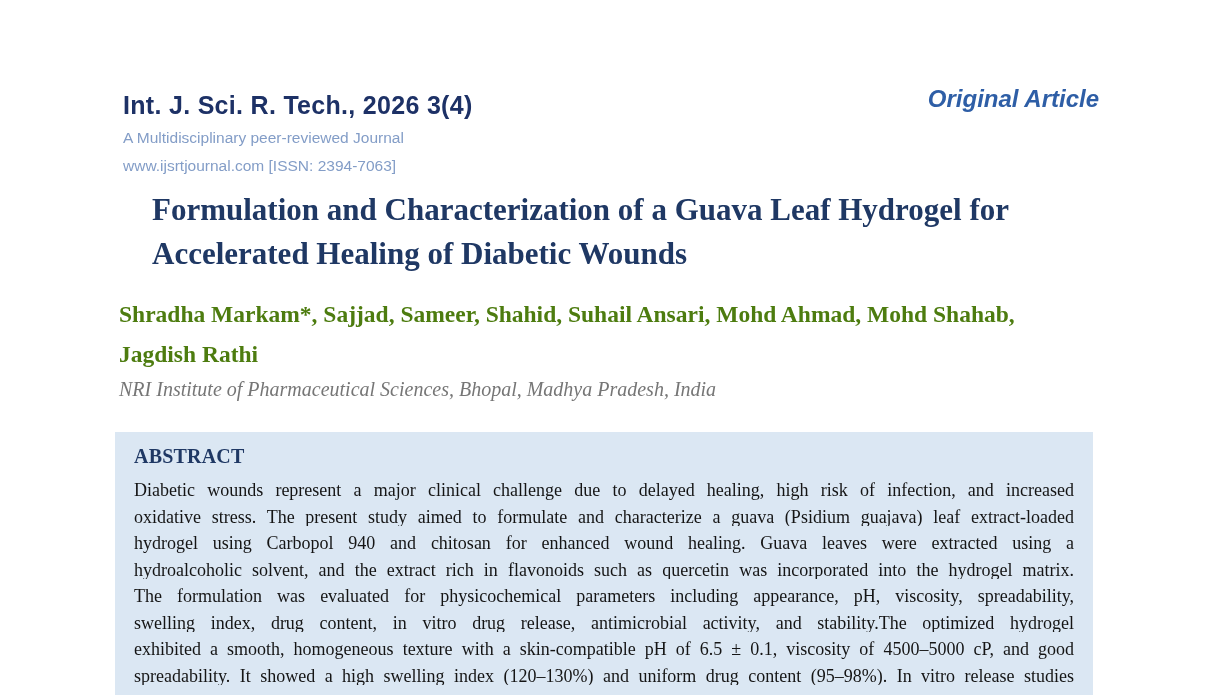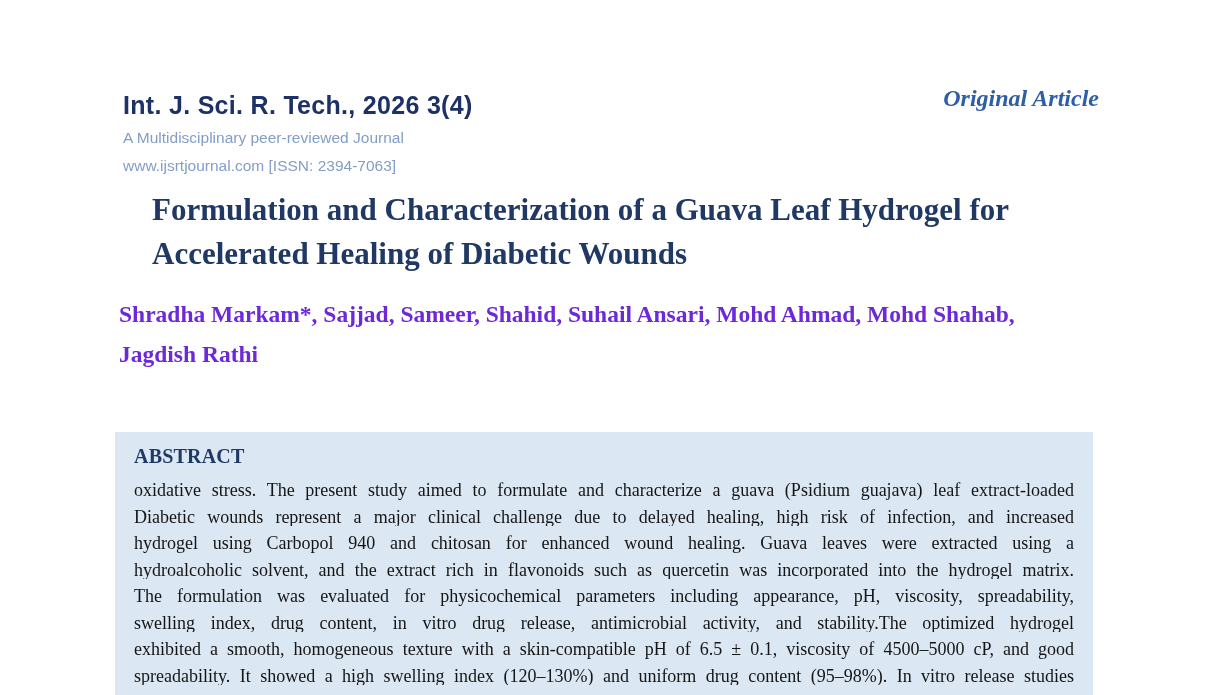--- a/index.html
+++ b/index.html
@@ -31,21 +31,21 @@
   }
   .journal-url {
     font-family: "Liberation Sans", sans-serif;
     font-size: 15.5px;
     line-height: 20px;
     color: #839dc7;
   }
   .article-type {
     position: absolute;
     right: 125px; top: 73px;
-    font-family: Liberation Serif, serif;
+    font-family: Liberation Sans, sans-serif;
     font-style: italic;
     font-weight: 700;
     font-size: 24px;
     color: #2e5ea6;
   }
 
   
   .paper-title {
     position: absolute; left: 107px; top: 176px;
     width: 930px;
@@ -54,21 +54,21 @@
     line-height: 43.5px;
     color: #1f3864;
     margin-left: 33px;
   }
   .authors {
     position: absolute; left: 107px; top: 282px;
     width: 930px;
     font-weight: 700;
     font-size: 23.5px;
     line-height: 40px;
-    color: #6d28d9;
+    color: #4d7c0f;
   }
   .affiliation {
     position: absolute; left: 107px; top: 364px;
     width: 960px;
     font-style: italic;
     font-size: 20px;
     line-height: 26px;
     color: #767676;
   }
 
@@ -106,25 +106,26 @@
     <div class="journal-sub">A Multidisciplinary peer-reviewed Journal</div>
     <div class="journal-url">www.ijsrtjournal.com [ISSN: 2394-7063]</div>
   </div>
 
   <div class="article-type">Original Article</div>
 
   <h1 class="paper-title">Formulation and Characterization of a Guava Leaf Hydrogel for Accelerated Healing of Diabetic Wounds</h1>
 
   <div class="authors">Shradha Markam*, Sajjad, Sameer, Shahid, Suhail Ansari, Mohd Ahmad, Mohd Shahab, Jagdish Rathi</div>
 
+  <div class="affiliation">NRI Institute of Pharmaceutical Sciences, Bhopal, Madhya Pradesh, India</div>
 
   <div class="abstract-box">
     <div class="abstract-heading">ABSTRACT</div>
+    <div class="abstract-line">Diabetic wounds represent a major clinical challenge due to delayed healing, high risk of infection, and increased</div>
     <div class="abstract-line">oxidative stress. The present study aimed to formulate and characterize a guava (Psidium guajava) leaf extract-loaded</div>
-    <div class="abstract-line">Diabetic wounds represent a major clinical challenge due to delayed healing, high risk of infection, and increased</div>
     <div class="abstract-line">hydrogel using Carbopol 940 and chitosan for enhanced wound healing. Guava leaves were extracted using a</div>
     <div class="abstract-line">hydroalcoholic solvent, and the extract rich in flavonoids such as quercetin was incorporated into the hydrogel matrix.</div>
     <div class="abstract-line">The formulation was evaluated for physicochemical parameters including appearance, pH, viscosity, spreadability,</div>
     <div class="abstract-line">swelling index, drug content, in vitro drug release, antimicrobial activity, and stability.The optimized hydrogel</div>
     <div class="abstract-line">exhibited a smooth, homogeneous texture with a skin-compatible pH of 6.5 ± 0.1, viscosity of 4500–5000 cP, and good</div>
     <div class="abstract-line">spreadability. It showed a high swelling index (120–130%) and uniform drug content (95–98%). In vitro release studies</div>
   </div>
 
 </div>
 

